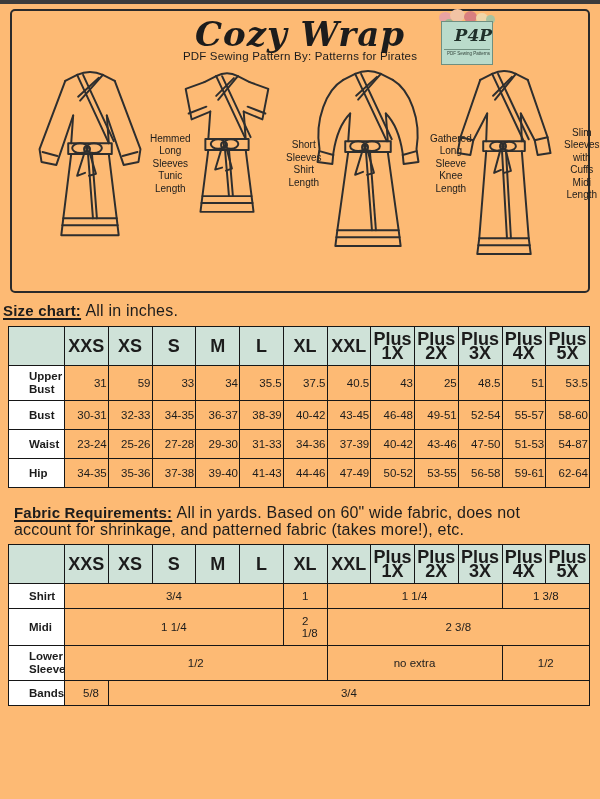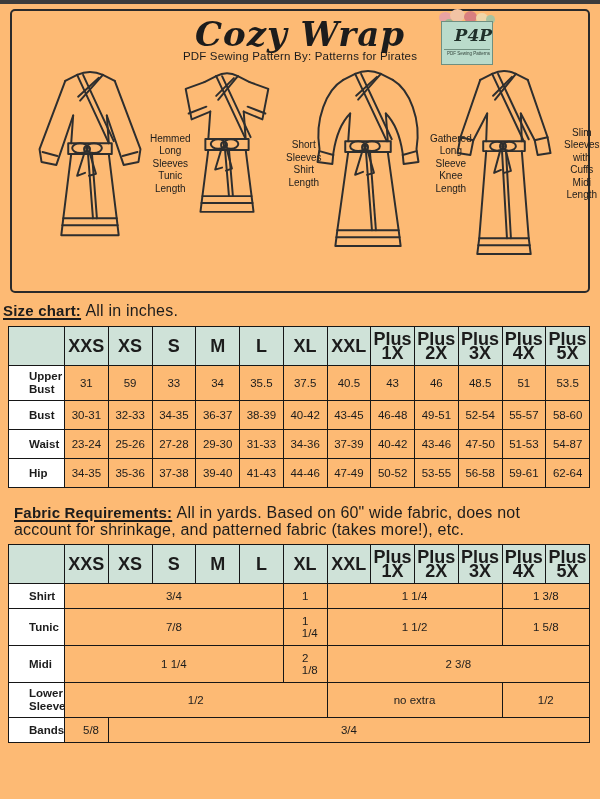--- a/index.html
+++ b/index.html
@@ -64,21 +64,21 @@
     border:1.6px solid #161616;text-align:center;vertical-align:middle;
     font-size:11.5px;font-weight:500;padding:4px 1px;
   }
   .datatable thead th{
     background:#cfe2d8;font-weight:bold;font-size:18px;white-space:pre-line;line-height:14px;
     padding:5px 1px;
   }
   .datatable th.rowlabel{
     text-align:left;padding-left:20px;font-weight:700;font-size:11.5px;line-height:13px;background:#fff;
   }
-  .size-table td{padding:8px 1px;}
+  .size-table td{padding:8px 1px;text-align:right;}
   .fabric-table td{padding:6px 18px;}
   svg .ln{stroke:#2e2e2e;stroke-width:2;fill:none;stroke-linejoin:round;stroke-linecap:round;}
 </style>
 </head>
 <body>
 
 <div class="page">
   <div class="top-edge"></div>
 
   <div class="header-box">
@@ -301,21 +301,21 @@
         <tr>
           <th class="rowlabel">Upper Bust</th>
           <td>31</td>
           <td>59</td>
           <td>33</td>
           <td>34</td>
           <td>35.5</td>
           <td>37.5</td>
           <td>40.5</td>
           <td>43</td>
-          <td>46</td>
+          <td>25</td>
           <td>48.5</td>
           <td>51</td>
           <td>53.5</td>
         </tr>
         <tr>
           <th class="rowlabel">Bust</th>
           <td>30-31</td>
           <td>32-33</td>
           <td>34-35</td>
           <td>36-37</td>
@@ -405,27 +405,20 @@
       </thead>
       <tbody>
         <tr>
           <th class="rowlabel">Shirt</th>
           <td colspan="5">3/4</td>
           <td>1</td>
           <td colspan="4">1 1/4</td>
           <td colspan="2">1 3/8</td>
         </tr>
         <tr>
-          <th class="rowlabel">Tunic</th>
-          <td colspan="5">7/8</td>
-          <td>1 1/4</td>
-          <td colspan="4">1 1/2</td>
-          <td colspan="2">1 5/8</td>
-        </tr>
-        <tr>
           <th class="rowlabel">Midi</th>
           <td colspan="5">1 1/4</td>
           <td>2 1/8</td>
           <td colspan="6">2 3/8</td>
         </tr>
         <tr>
           <th class="rowlabel">Lower Sleeve</th>
           <td colspan="6">1/2</td>
           <td colspan="4">no extra</td>
           <td colspan="2">1/2</td>

